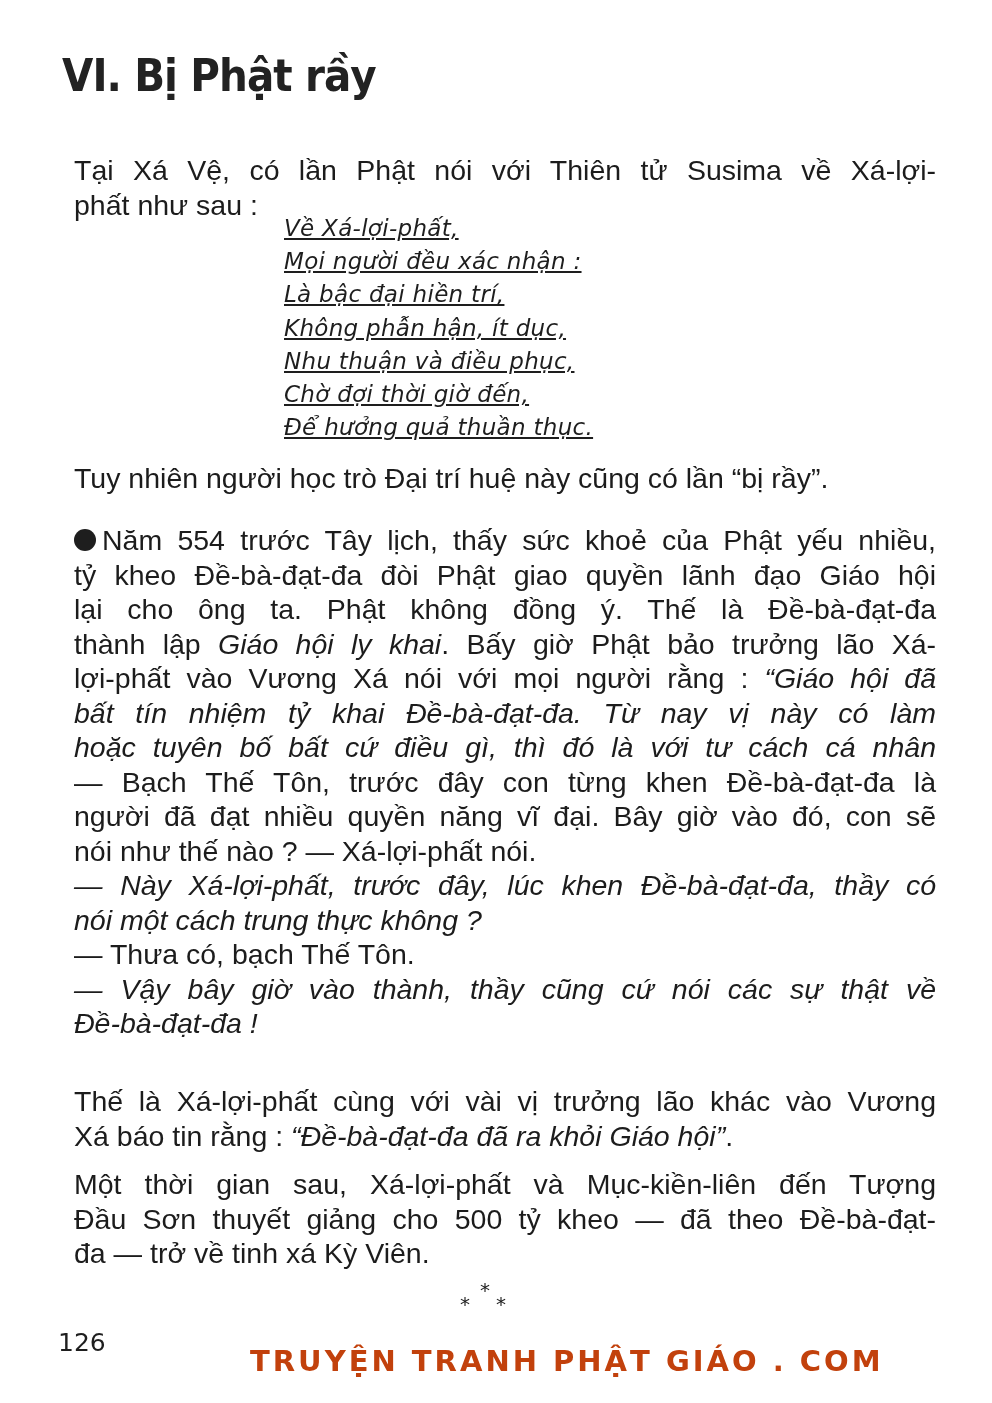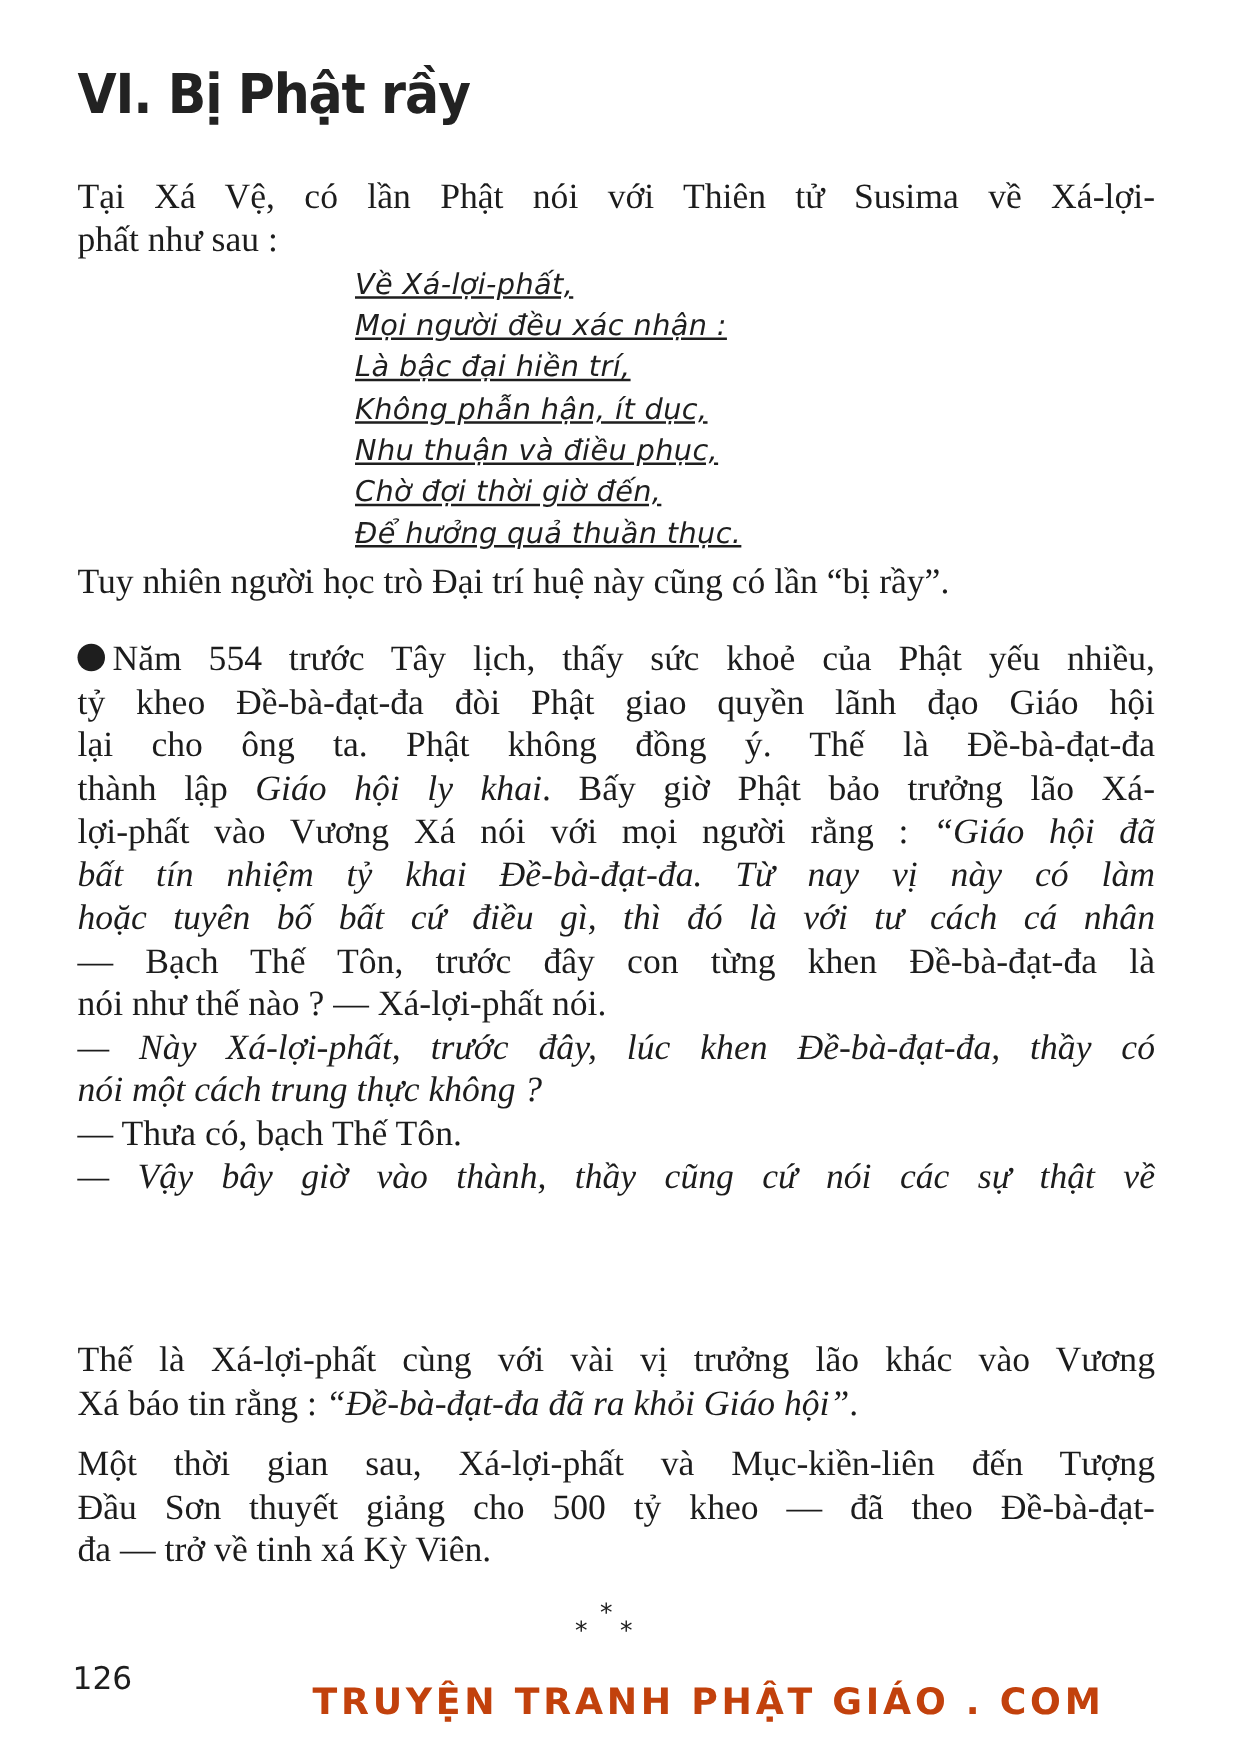--- a/index.html
+++ b/index.html
@@ -31,25 +31,25 @@
       color: #222;
       margin: 0;
       line-height: 60px;
       transform: scaleX(0.92);
       transform-origin: left top;
     }
     .body-text {
       position: absolute;
       left: 58px;
       width: 862px;
-      font-family: Liberation Serif, serif;
+      font-family: Liberation Sans, sans-serif;
       font-size: 28.5px;
       line-height: 34.5px;
       text-align: justify;
-      margin: 4px;
+      margin: 16px;
       color: #1c1c1c;
     }
     .line {
       display: block;
       white-space: nowrap;
       text-align: justify;
       text-align-last: justify;
     }
     .line.last {
       text-align-last: left;
@@ -139,25 +139,27 @@
 
   <div class="body-text" style="top:507px;">
     <span class="line"><span class="bullet"></span><span>Năm 554 trước Tây lịch, thấy sức khoẻ của Phật yếu nhiều,</span></span>
     <span class="line">tỷ kheo Đề-bà-đạt-đa đòi Phật giao quyền lãnh đạo Giáo hội</span>
     <span class="line">lại cho ông ta. Phật không đồng ý. Thế là Đề-bà-đạt-đa</span>
     <span class="line"><span>thành lập </span><em>Giáo hội ly khai</em><span>. Bấy giờ Phật bảo trưởng lão Xá-</span></span>
     <span class="line"><span>lợi-phất vào Vương Xá nói với mọi người rằng : </span><em>“Giáo hội đã</em></span>
     <span class="line"><em>bất tín nhiệm tỷ khai Đề-bà-đạt-đa. Từ nay vị này có làm</em></span>
     <span class="line"><em>hoặc tuyên bố bất cứ điều gì, thì đó là với tư cách cá nhân</em></span>
     <span class="line">— Bạch Thế Tôn, trước đây con từng khen Đề-bà-đạt-đa là</span>
+    <span class="line">người đã đạt nhiều quyền năng vĩ đại. Bây giờ vào đó, con sẽ</span>
     <span class="line last">nói như thế nào ? — Xá-lợi-phất nói.</span>
     <span class="line"><em>— Này Xá-lợi-phất, trước đây, lúc khen Đề-bà-đạt-đa, thầy có</em></span>
     <span class="line last"><em>nói một cách trung thực không ?</em></span>
     <span class="line last">— Thưa có, bạch Thế Tôn.</span>
     <span class="line"><em>— Vậy bây giờ vào thành, thầy cũng cứ nói các sự thật về</em></span>
+    <span class="line last"><em>Đề-bà-đạt-đa !</em></span>
   </div>
 
   <p class="body-text" style="top:1068px;">
     <span class="line">Thế là Xá-lợi-phất cùng với vài vị trưởng lão khác vào Vương</span>
     <span class="line last"><span>Xá báo tin rằng : </span><em>“Đề-bà-đạt-đa đã ra khỏi Giáo hội”</em><span>.</span></span>
   </p>
 
   <p class="body-text" style="top:1151px;">
     <span class="line">Một thời gian sau, Xá-lợi-phất và Mục-kiền-liên đến Tượng</span>
     <span class="line">Đầu Sơn thuyết giảng cho 500 tỷ kheo — đã theo Đề-bà-đạt-</span>

